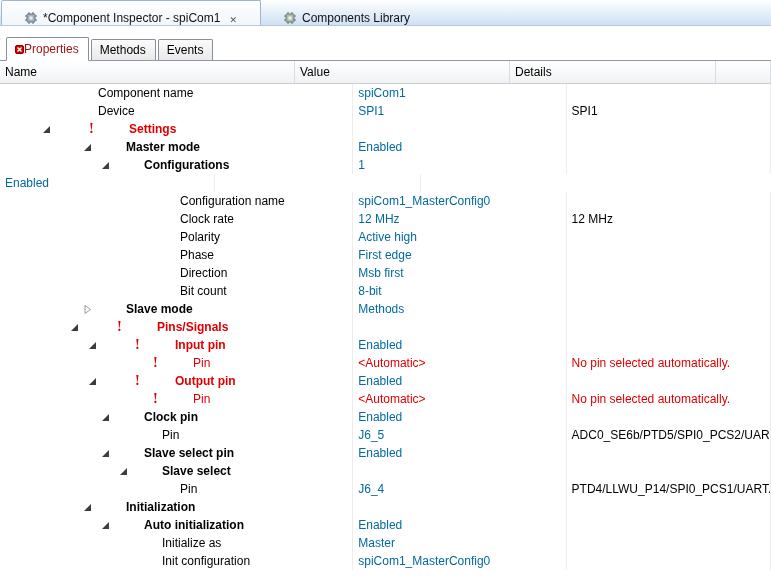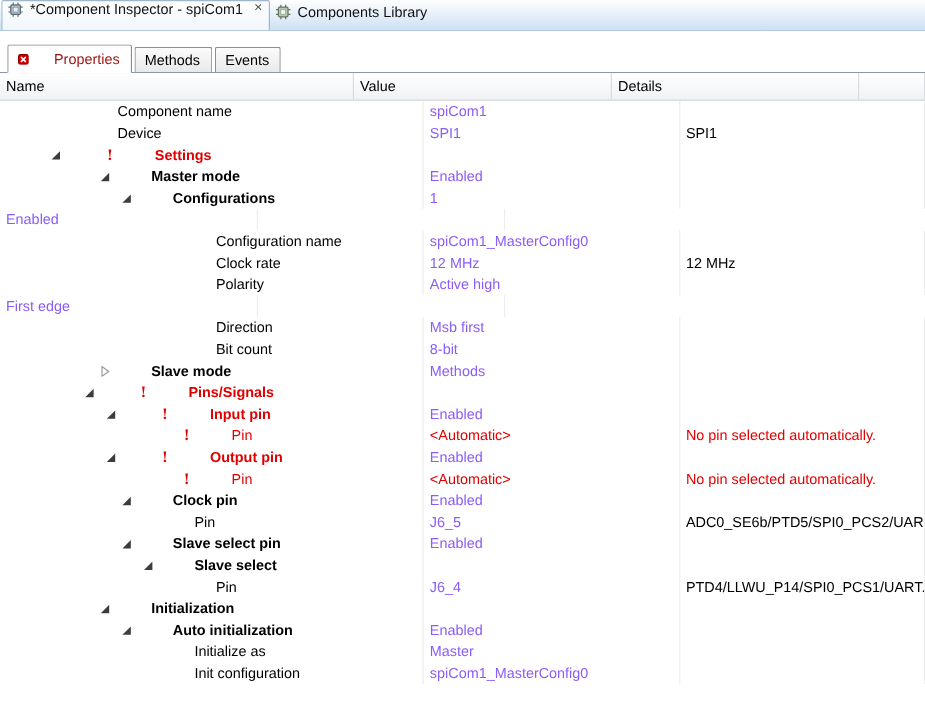--- a/index.html
+++ b/index.html
@@ -7,54 +7,54 @@
     width:771px;height:585px;overflow:hidden;background:#ffffff;
     font-family:"Liberation Sans",sans-serif;font-size:12px;color:#000;
     -webkit-font-smoothing:antialiased;
   }
   
   .etabbar{
     height:25px;background:linear-gradient(#ffffff,#d9e8f7 75%,#cfe1f3);
     border-bottom:1px solid #b4c9de;display:flex;align-items:flex-end;padding-left:1px;
   }
   .etab{
-    height:22px;display:flex;align-items:flex-start;gap:5px;padding:0 4px;
+    height:22px;display:flex;align-items:flex-end;gap:5px;padding:0 22px;
     white-space:nowrap;color:#111;
   }
   .etab.active{
     background:linear-gradient(#fdfefe,#f2f7fc);
     border:1px solid #9fb6cd;border-bottom:none;border-radius:2px 2px 0 0;height:24px;
   }
   .etab .close{
     font-size:9px;color:#555;margin-left:3px;line-height:10px;padding:0 1px;cursor:default;
   }
   .chipicon{display:inline-block;line-height:0;}
   
   .vtabwrap{background:#fff;padding:11px 0 0 6px;border-bottom:1px solid #8e99a5;display:flex;align-items:flex-end;height:35px;box-sizing:border-box;}
   .vtab{
-    display:flex;align-items:center;gap:21px;
+    display:flex;align-items:center;gap:0;
     border:1px solid #888f99;border-bottom:none;border-radius:2px 2px 0 0;
     background:linear-gradient(#fbfbfb,#e9e9e9);
     padding:3px 9px 3px 8px;margin-right:2px;height:21px;box-sizing:border-box;
   }
   .vtab.active{background:#ffffff;height:24px;margin-bottom:-1px;border-bottom:1px solid #ffffff;}
   .vtab.active .vlabel{color:#9c1010;}
   .errbadge{display:inline-block;line-height:0;}
   
   .ghead{display:flex;height:23px;background:linear-gradient(#ffffff,#f0f2f4);border-bottom:1px solid #c9ced5;box-sizing:border-box;}
   .hc{box-sizing:border-box;padding:4px 5px 0 5px;border-right:1px solid #d9dce1;overflow:hidden;white-space:nowrap;}
   .w-name{width:295px;}
   .w-value{width:215px;}
   .w-details{width:206px;}
   .w-extra{flex:1;}
   .rows{background:#fff;}
   .row{display:flex;height:18px;line-height:18px;}
   .c{box-sizing:border-box;border-right:1px solid #ededed;overflow:hidden;white-space:nowrap;display:flex;align-items:center;}
   .c-name{width:356px;gap:31px;}
-  .c-value{width:215px;padding-left:5px;color:#8b5cf6;}
+  .c-value{width:215px;padding-left:5px;color:#0369a1;}
   .c-details{width:206px;padding-left:5px;color:#000;}
   .c-extra{flex:1;border-right:none;}
   .sp{display:inline-block;height:1px;flex:0 0 auto;}
   .exp{display:inline-flex;width:16px;flex:0 0 16px;justify-content:center;align-items:center;}
   .errico{
     display:inline-block;width:13px;flex:0 0 13px;color:#e00000;font-weight:900;
     font-size:12px;text-align:center;font-family:"DejaVu Serif",serif;line-height:16px;
   }
   .lbl{overflow:hidden;text-overflow:ellipsis;}
   .lbl.b{font-weight:bold;text-align:center;}
@@ -222,20 +222,25 @@
       <div class="c c-name">
         <span class="sp" style="width: 102px;"></span>
         <span class="exp"></span>
         <span class="lbl">Polarity</span>
       </div>
       <div class="c c-value">Active high</div>
       <div class="c c-details"></div>
       <div class="c c-extra"></div>
     </div>
     <div class="row">
+      <div class="c c-name">
+        <span class="sp" style="width: 102px;"></span>
+        <span class="exp"></span>
+        <span class="lbl">Phase</span>
+      </div>
       <div class="c c-value">First edge</div>
       <div class="c c-details"></div>
       <div class="c c-extra"></div>
     </div>
     <div class="row">
       <div class="c c-name">
         <span class="sp" style="width: 102px;"></span>
         <span class="exp"></span>
         <span class="lbl">Direction</span>
       </div>

